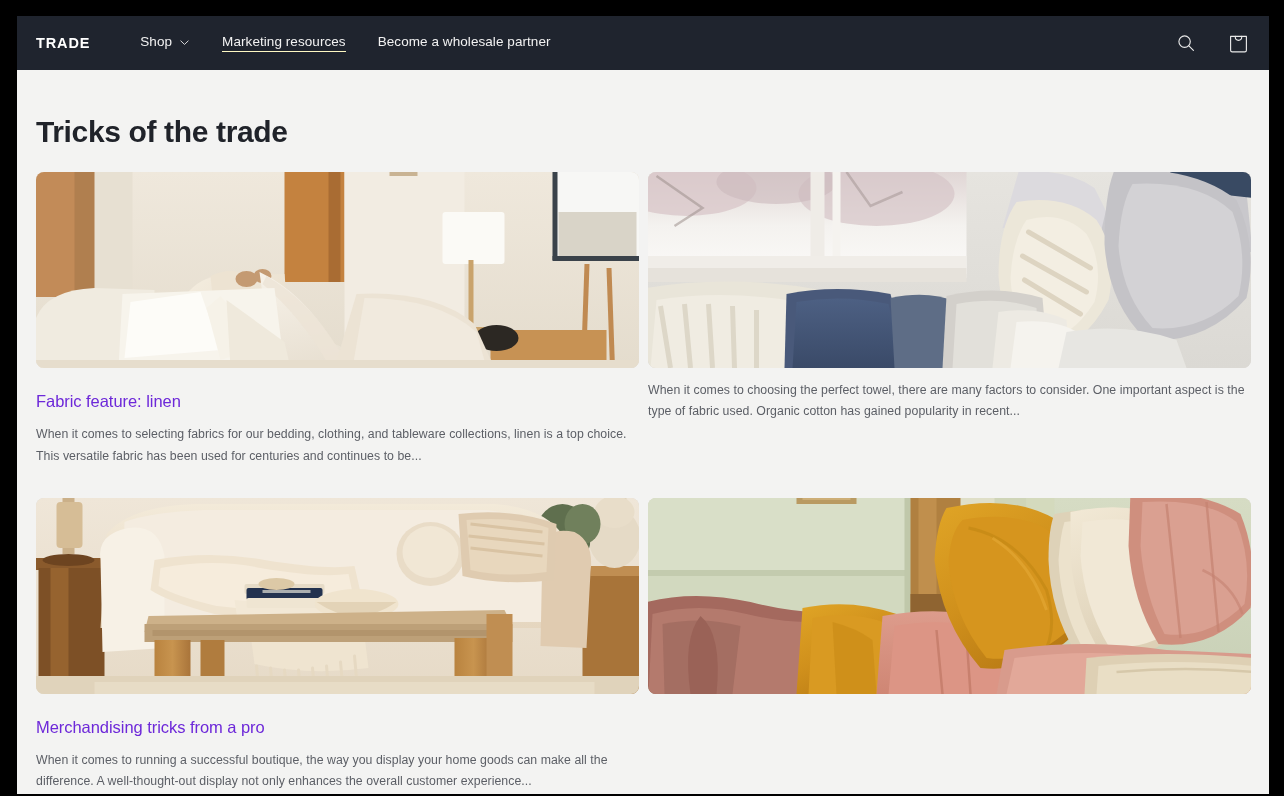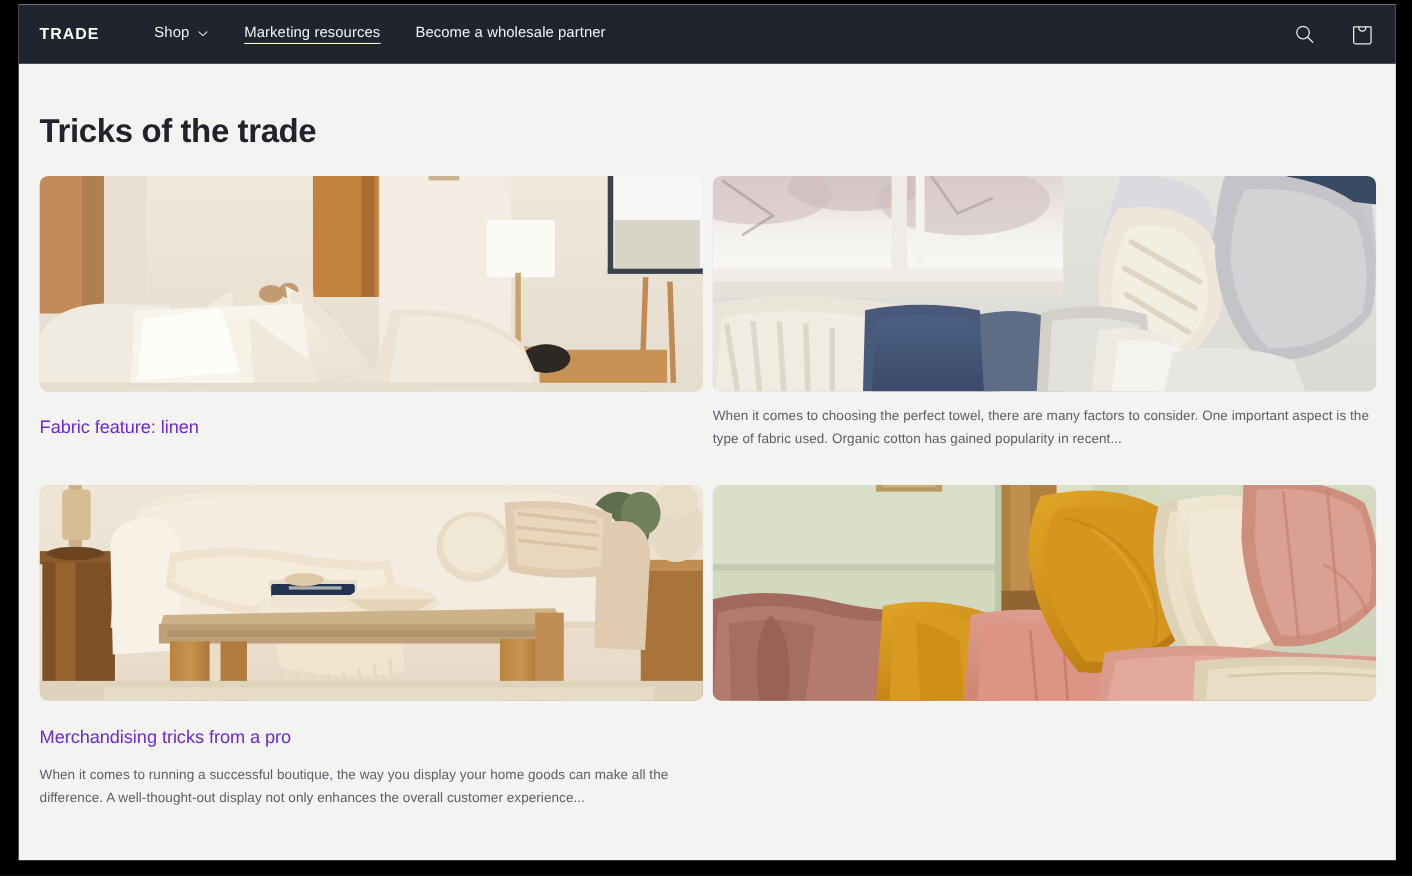--- a/index.html
+++ b/index.html
@@ -16,21 +16,21 @@
   
   .frame {
     position: absolute;
     inset: 0;
     background: #000000;
   }
 
   .viewport {
     position: absolute;
     left: 17px;
-    top: 4px;
+    top: 16px;
     width: 1252px;
     height: 778px;
     background: #f3f3f2;
     overflow: hidden;
   }
 
   
   .header {
     height: 54px;
     background: #1f242e;
@@ -270,20 +270,21 @@
               <path d="M88 122 L240 116 L250 196 L84 196 Z" fill="#f7f4ec"></path>
               <path d="M166 120 L186 178 L90 186 L96 130 Z" fill="#fdfcf8"></path>
               <path d="M186 124 L230 174 L186 188 L172 136 Z" fill="#f6f2e8"></path>
               <path d="M192 128 L250 170 L256 196 L196 196 Z" fill="#efe9dc"></path>
               <path d="M322 122 Q400 118 440 152 L460 196 L300 196 Z" fill="#ece3d4"></path>
               <path d="M330 126 Q404 126 442 160 L452 196 L318 196 Z" fill="#f1eade"></path>
               <rect x="0" y="188" width="606" height="8" fill="#e6ddcd"></rect>
             </svg>
           </div>
           <h2 class="card-title">Fabric feature: linen</h2>
+          <p class="card-excerpt">When it comes to selecting fabrics for our bedding, clothing, and tableware collections, linen is a top choice. This versatile fabric has been used for centuries and continues to be...</p>
         </a>
 
         <a class="card">
           <div class="card-media">
             <svg viewBox="0 0 606 196" preserveAspectRatio="xMidYMid slice" xmlns="http://www.w3.org/2000/svg">
               <defs>
                 <linearGradient id="c2wall" x1="0" y1="0" x2="0" y2="1">
                   <stop offset="0" stop-color="#e6e4df"></stop>
                     <stop offset="1" stop-color="#dbd9d4"></stop>
                 </linearGradient>

